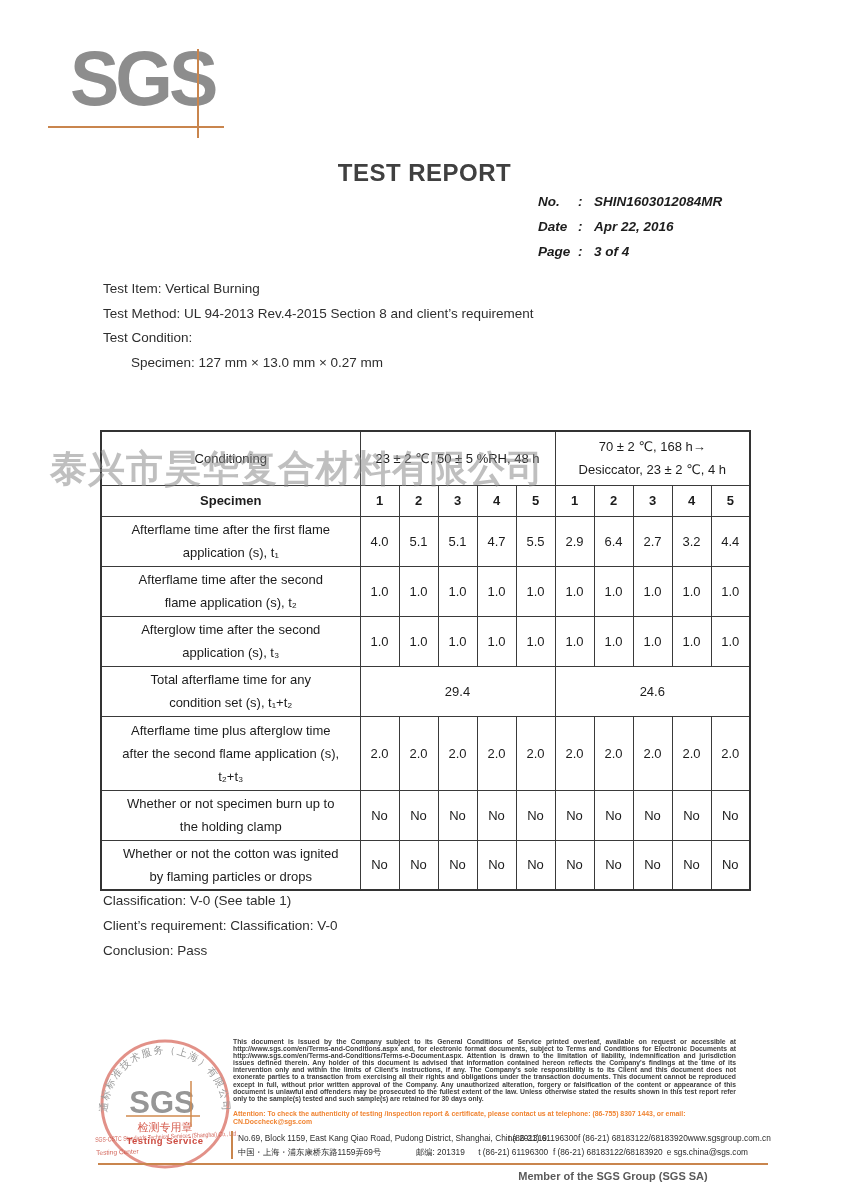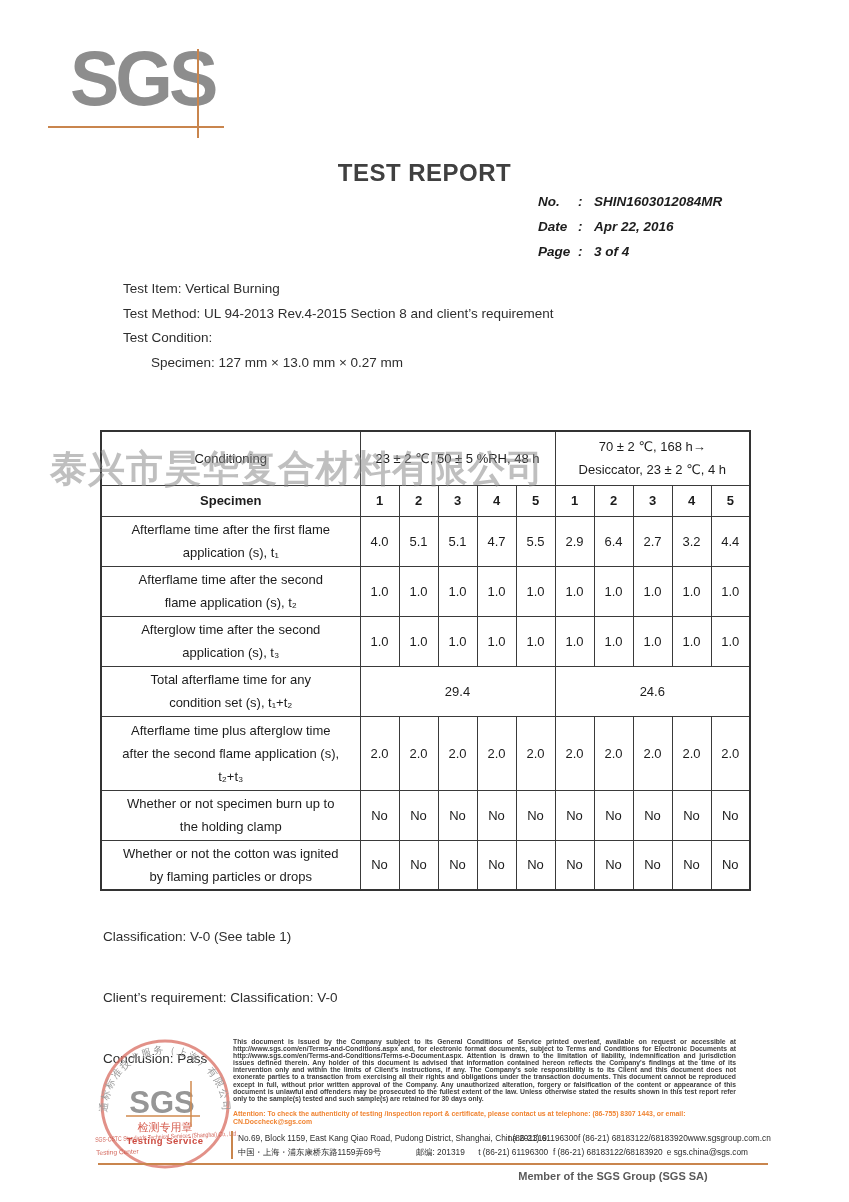--- a/index.html
+++ b/index.html
@@ -20,21 +20,21 @@
   .title {
     position:absolute; left:0; top:159px; width:849px; text-align:center;
     font-size:24px; font-weight:bold; letter-spacing:0.5px; color:#404040;
   }
   .meta { position:absolute; left:538px; top:189px; font-size:13.5px; font-weight:bold; color:#1d1d1d; }
   .meta-row { display:flex; height:25px; align-items:center;font-style:italic; }
   .meta-label { width:40px; }
   .meta-colon { width:16px; }
 
   
-  .info { position:absolute; left:103px; top:277px; font-size:13.5px;margin-left:20px; }
+  .info { position:absolute; left:103px; top:277px; font-size:13.5px; }
   .info-line { height:24.6px; line-height:24.6px; white-space:pre; }
   .info-line.indent { padding-left:28px; }
 
   
   .result-table {
     position:absolute; left:100px; top:430px; width:650px;
     border-collapse:collapse; table-layout:fixed; border:2px solid #333;
   }
   .result-table td {
     border:1px solid #3a3a3a; text-align:center; vertical-align:middle;
@@ -47,21 +47,21 @@
 
   
   .watermark {
     position:absolute; left:50px; top:444px; width:770px; z-index:5;
     font-size:37px; font-weight:bold; letter-spacing:1px; white-space:nowrap;
     color:rgba(138,138,138,0.55); pointer-events:none;
   }
 
   
   .summary { position:absolute; left:103px; top:889px; font-size:13.5px; }
-  .summary .info-line { height:24.8px; line-height:24.8px;margin-top:36px; }
+  .summary .info-line { height:24.8px; line-height:24.8px; }
 
   
   .stamp-wrap { position:absolute; left:90px; top:1026px; width:150px; height:156px; }
   .stamp-overlay1 {
     position:absolute; left:95px; top:1136px; white-space:nowrap; font-size:6.6px;
     color:rgba(205,84,72,0.9); transform:scale(0.78,1) rotate(-2deg); transform-origin:left top;
   }
   .stamp-overlay2 {
     position:absolute; left:96px; top:1149px; white-space:nowrap; font-size:6.6px;
     color:rgba(205,84,72,0.9); transform:rotate(-2deg); transform-origin:left top;

